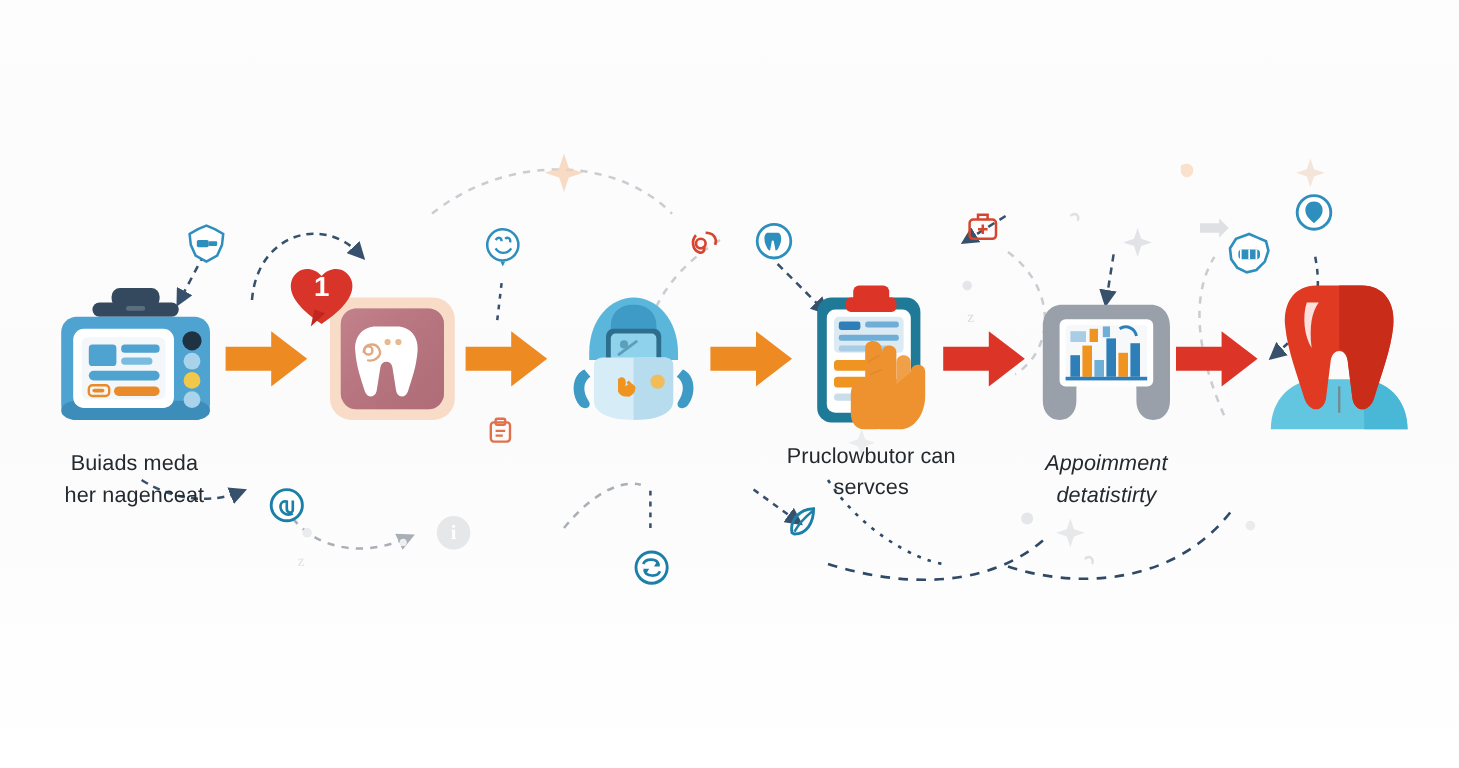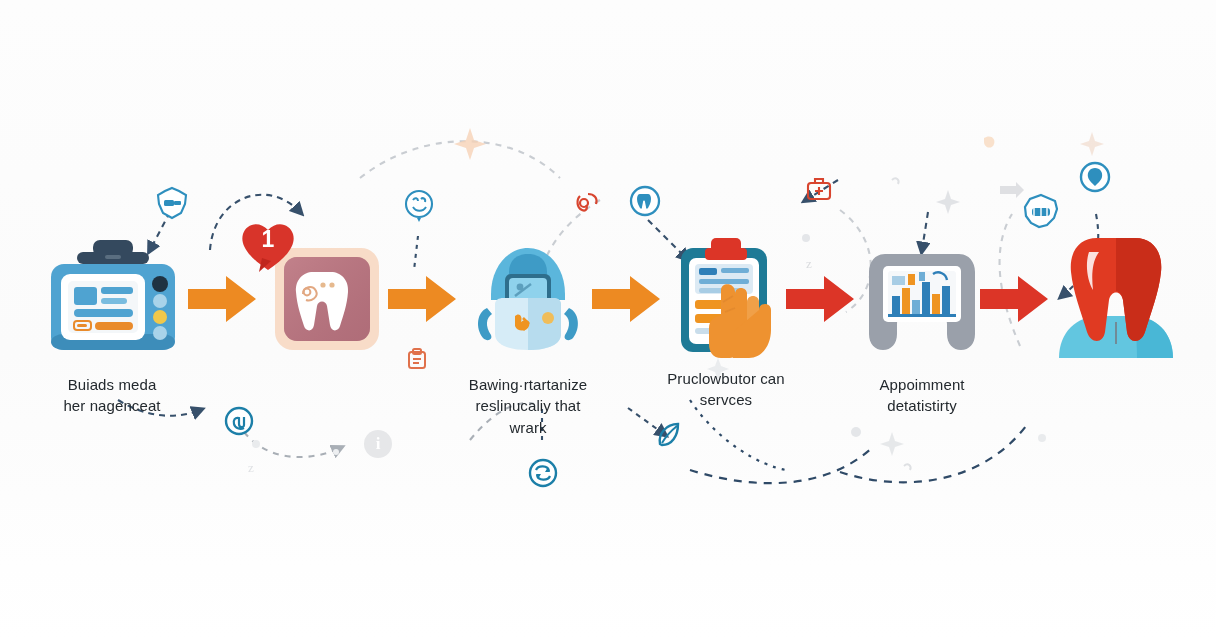--- a/index.html
+++ b/index.html
@@ -28,21 +28,21 @@
     text-align: center;
   }
   .step-art {
     position: relative;
     width: 150px;
     height: 120px;
     margin: 0 auto;
   }
   .step-label {
     margin-top: 16px;
-    font-size: 15px;
+    font-size: 18px;
     line-height: 1.42;
     color: #23292e;
     letter-spacing: .1px;
     white-space: pre-line;
   }
   
   .arrow {
     position: absolute;
     top: 270px;
     width: 72px;
@@ -192,23 +192,20 @@
         <circle cx="67" cy="49" r="3.4" fill="#5C9FBD"></circle>
         <path d="M42,66 C42,62 46,60 50,60 L100,60 C104,60 108,62 108,66 L108,96 C108,106 96,112 75,112 C54,112 42,106 42,96 Z" fill="#D6ECF7"></path>
         <path d="M75,60 L100,60 C104,60 108,62 108,66 L108,96 C108,106 96,112 75,112 Z" fill="#B7DCEE"></path>
         <path d="M34,70 C24,74 22,90 30,100 C34,104 40,102 38,97 C32,88 33,80 39,76 Z" fill="#3E9BC6"></path>
         <path d="M116,70 C126,74 128,90 120,100 C116,104 110,102 112,97 C118,88 117,80 111,76 Z" fill="#3E9BC6"></path>
         <path d="M62,78 C66,74 70,78 68,84 C72,80 78,82 76,88 C74,94 64,94 62,88 Z" fill="#EF9421"></path>
         <path d="M66,86 L72,92 M70,80 L76,86" stroke="#EF9421" stroke-width="2.6" fill="none"></path>
         <circle cx="95" cy="80" r="6" fill="#F0BD59"></circle>
       </svg>
     </div>
-    <div class="step-label">Bawing·rtartanize
-reslinucaliy that
-wrark</div>
   </div>
 
   <div class="step" style="left:646px; top:232px;text-align:center;">
     <div class="step-art">
       <svg viewBox="0 0 150 126" width="150" height="126">
         <rect x="30" y="16" width="86" height="104" rx="12" fill="#1E7A96"></rect>
         <rect x="38" y="26" width="70" height="86" rx="7" fill="#ffffff"></rect>
         <rect x="60" y="6" width="30" height="18" rx="5" fill="#DC3527"></rect>
         <rect x="54" y="16" width="42" height="12" rx="4" fill="#DC3527"></rect>
         <rect x="44" y="32" width="58" height="30" rx="4" fill="#DCEAF4"></rect>
@@ -223,21 +220,21 @@
         <path d="M84,62 C84,54 96,54 96,62 L96,90 L84,90 Z" fill="#EE9230"></path>
         <path d="M96,70 C96,62 108,62 108,70 L108,94 L96,94 Z" fill="#F0A048"></path>
         <path d="M108,78 C108,70 120,70 120,78 L120,98 C120,112 112,126 98,126 L82,126 L82,100 Z" fill="#EE9230"></path>
         <path d="M72,70 L82,64 M74,80 L84,76" stroke="#D9822B" stroke-width="1.6" fill="none" opacity=".5"></path>
       </svg>
     </div>
     <div class="step-label">Pruclowbutor can
 servces</div>
   </div>
 
-  <div class="step" style="left:842px; top:238px;">
+  <div class="step" style="left:842px; top:238px;font-style:italic;">
     <div class="step-art">
       <svg viewBox="0 0 150 120" width="150" height="120">
         <path d="M38,16 L112,16 C122,16 128,24 128,34 L128,96 C128,106 122,112 114,112 C106,112 100,106 100,96 L100,86 C100,80 96,76 90,76 L60,76 C54,76 50,80 50,86 L50,96 C50,106 44,112 36,112 C28,112 22,106 22,96 L22,34 C22,24 28,16 38,16 Z" fill="#9AA0AA"></path>
         <rect x="36" y="28" width="78" height="56" rx="5" fill="#ffffff"></rect>
         <rect x="41" y="33" width="68" height="46" rx="3" fill="#F6F8FA"></rect>
         <rect x="45" y="58" width="8" height="18" fill="#2E7FB8"></rect>
         <rect x="55" y="50" width="8" height="26" fill="#EF9421"></rect>
         <rect x="65" y="62" width="8" height="14" fill="#6FAED6"></rect>
         <rect x="75" y="44" width="8" height="32" fill="#2E7FB8"></rect>
         <rect x="85" y="56" width="8" height="20" fill="#EF9421"></rect>

